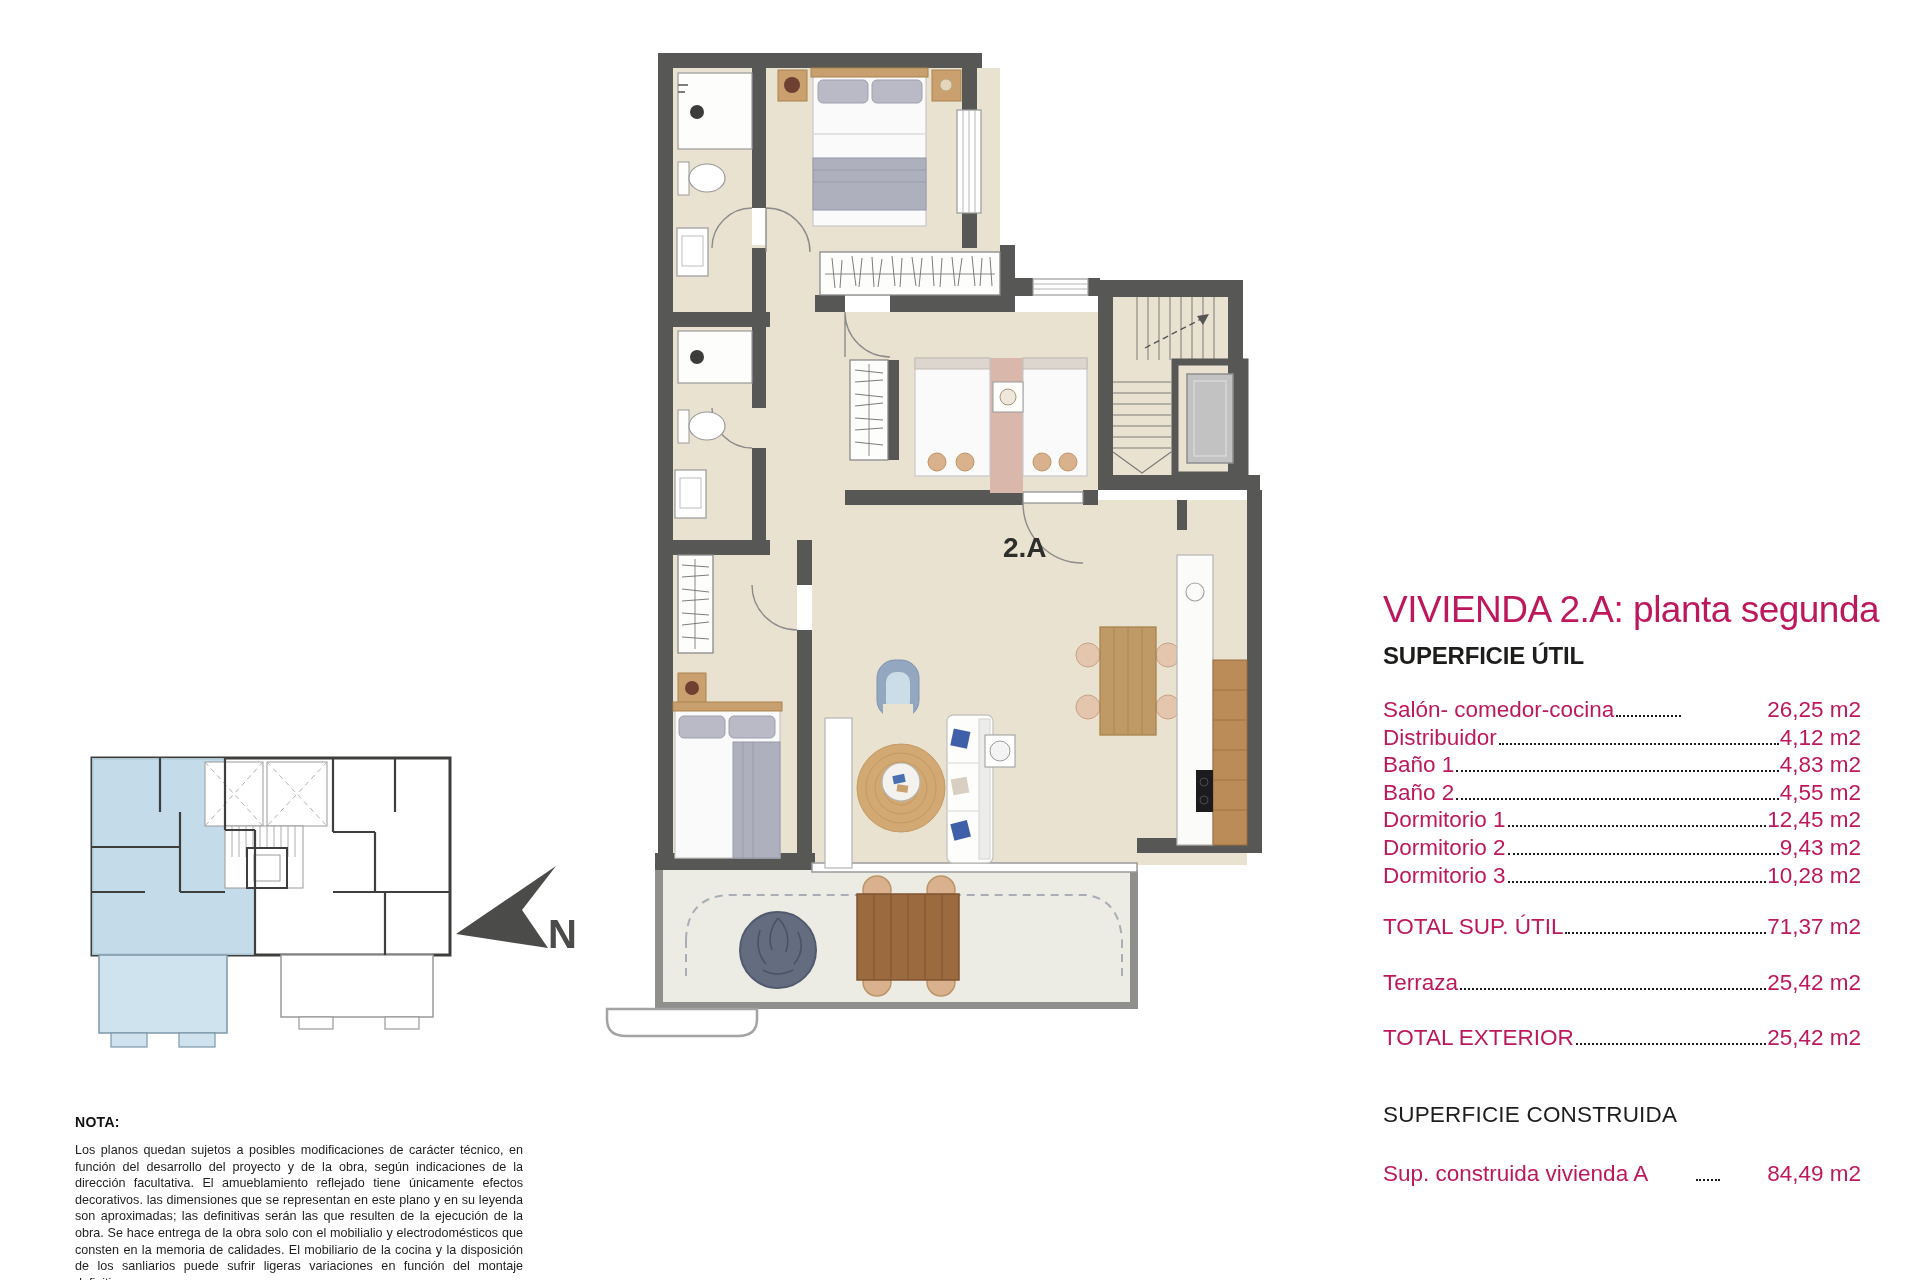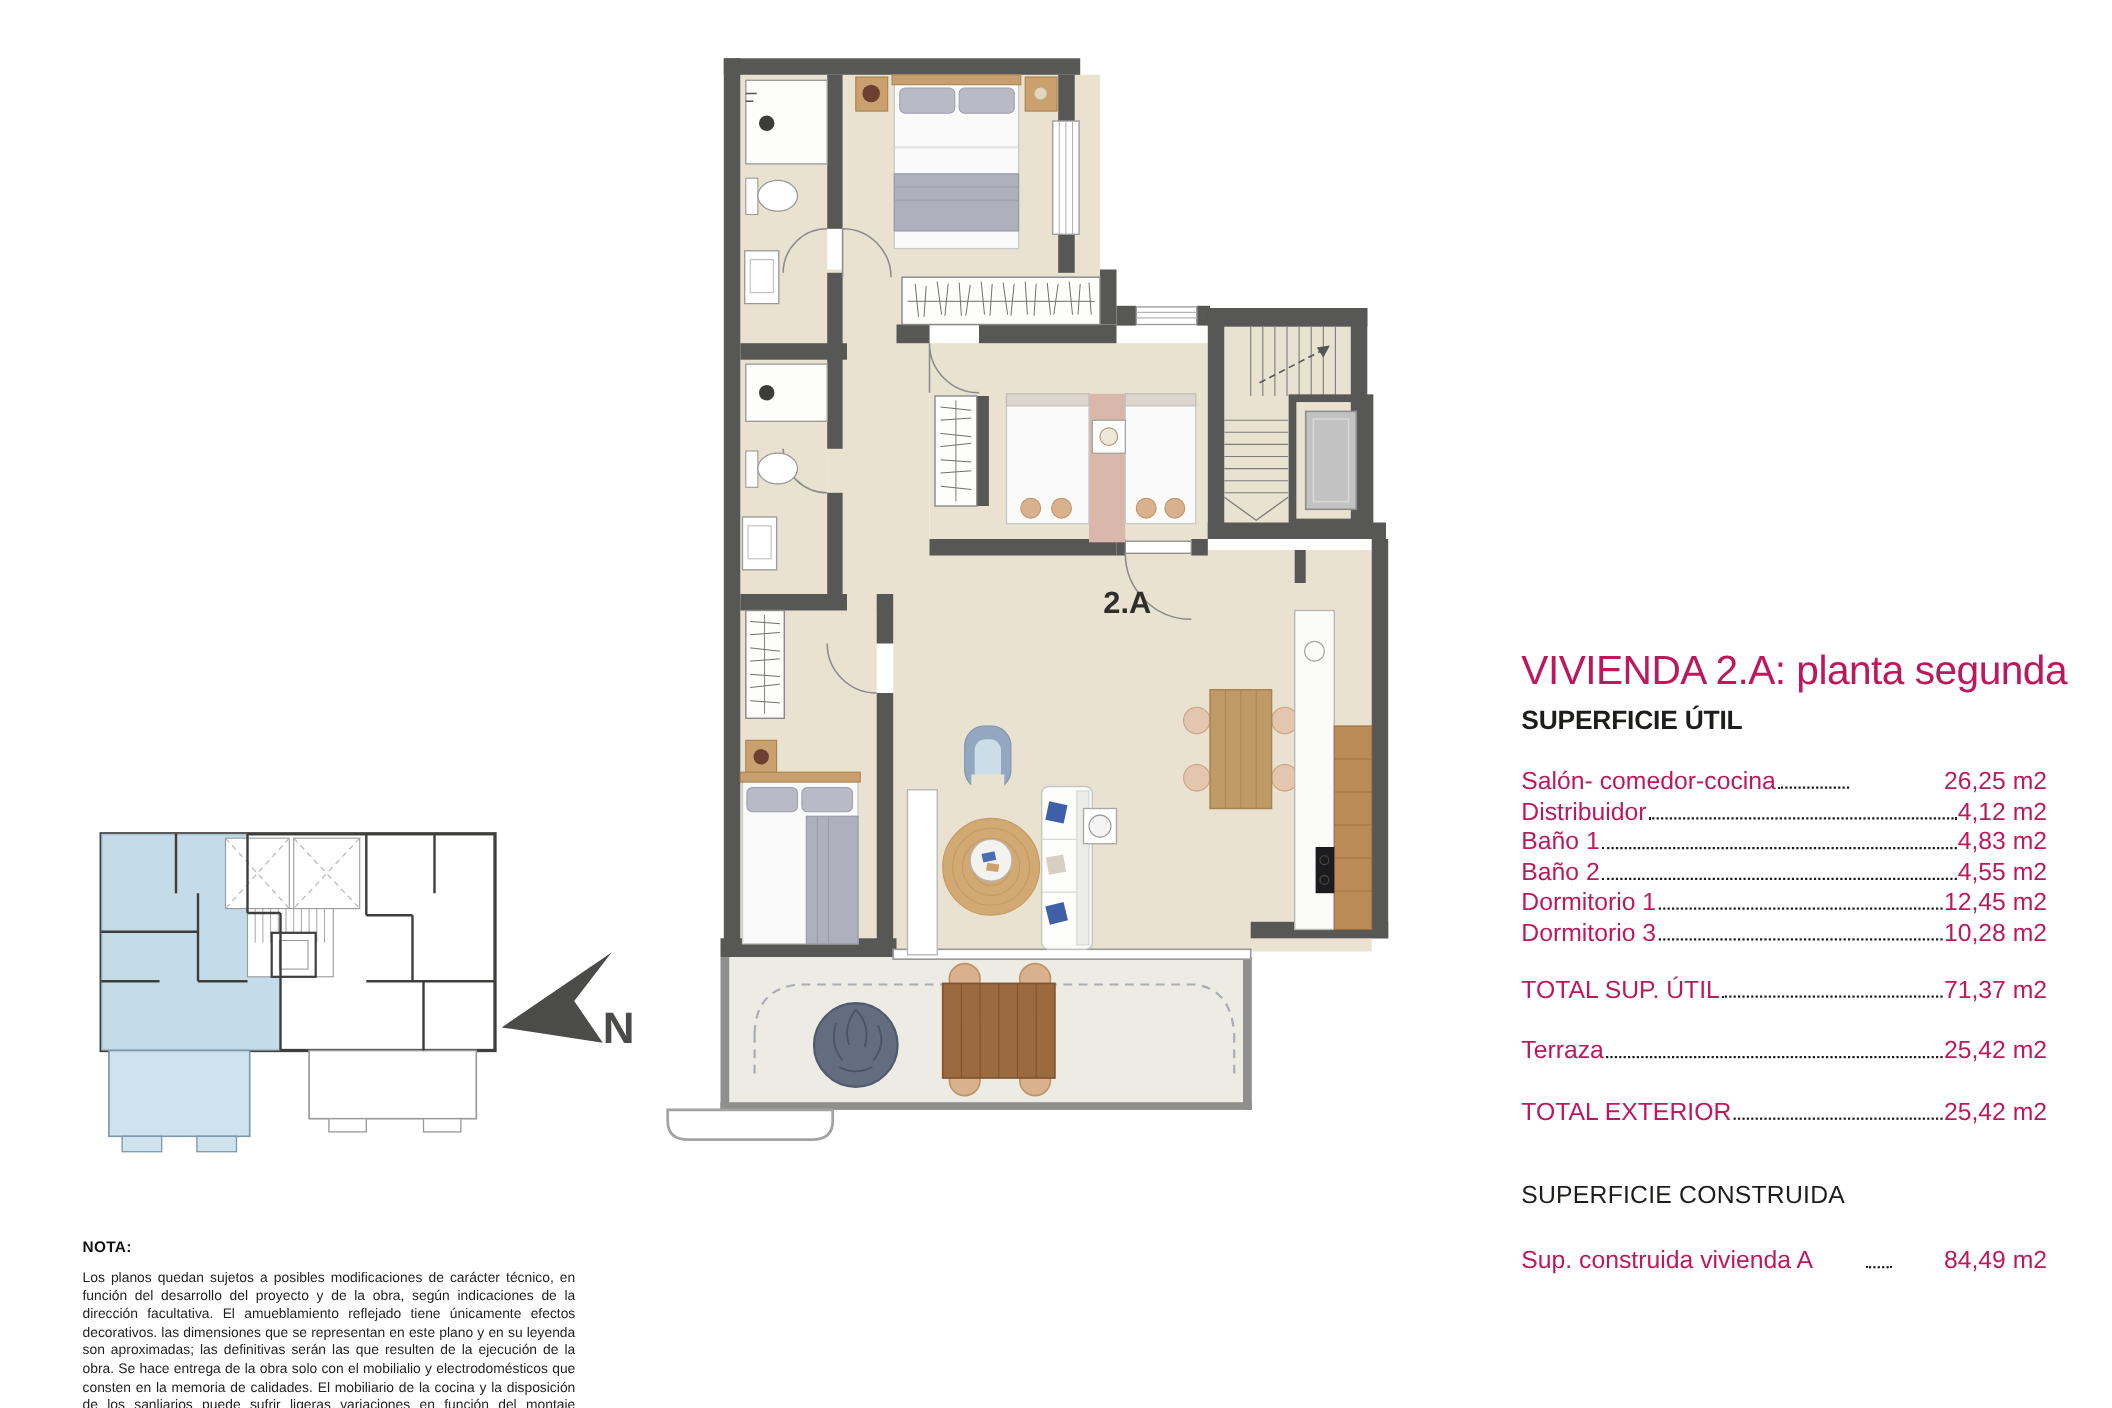--- a/index.html
+++ b/index.html
@@ -14,21 +14,21 @@
   .row .lead{flex:1;border-bottom:2.4px dotted #1c1c1c;margin:0 1px 4px 2px;min-width:14px;}
   .row.gap .lead{margin-right:86px;}
   .row .val{white-space:nowrap;}
   .mt-total{margin-top:24px;}
   .mt-terraza{margin-top:28px;}
   .mt-exterior{margin-top:28px;}
   .section2{font-size:22.5px;margin-top:50px;letter-spacing:.2px;}
   .mt-constr{margin-top:32px;gap:46px;}
   
   .note{position:absolute;left:75px;top:1114px;width:448px;}
-  .note-h{font-size:14px;font-weight:700;letter-spacing:.3px;color:#111;margin-top:11px;}
+  .note-h{font-size:14px;font-weight:700;letter-spacing:.3px;color:#111;}
   .note-b{margin-top:12px;font-size:12.6px;line-height:16.6px;color:#1f1f1f;text-align:justify;}
   
   .mainplan{position:absolute;left:545px;top:30px;}
   .keyplan{position:absolute;left:85px;top:752px;}
   .north{position:absolute;left:448px;top:848px;}
   svg{display:block;}
 </style>
 </head>
 <body>
 
@@ -365,20 +365,25 @@
         <span>Baño 2</span>
           <span class="lead"></span>
           <span class="val">4,55 m2</span>
       </div>
       <div class="row">
         <span>Dormitorio 1</span>
           <span class="lead"></span>
           <span class="val">12,45 m2</span>
       </div>
       <div class="row">
+        <span>Dormitorio 2</span>
+          <span class="lead"></span>
+          <span class="val">9,43 m2</span>
+      </div>
+      <div class="row">
         <span>Dormitorio 3</span>
           <span class="lead"></span>
           <span class="val">10,28 m2</span>
       </div>
     </div>
 
     <div class="row mt-total">
       <span>TOTAL SUP. ÚTIL</span>
         <span class="lead"></span>
         <span class="val">71,37 m2</span>

